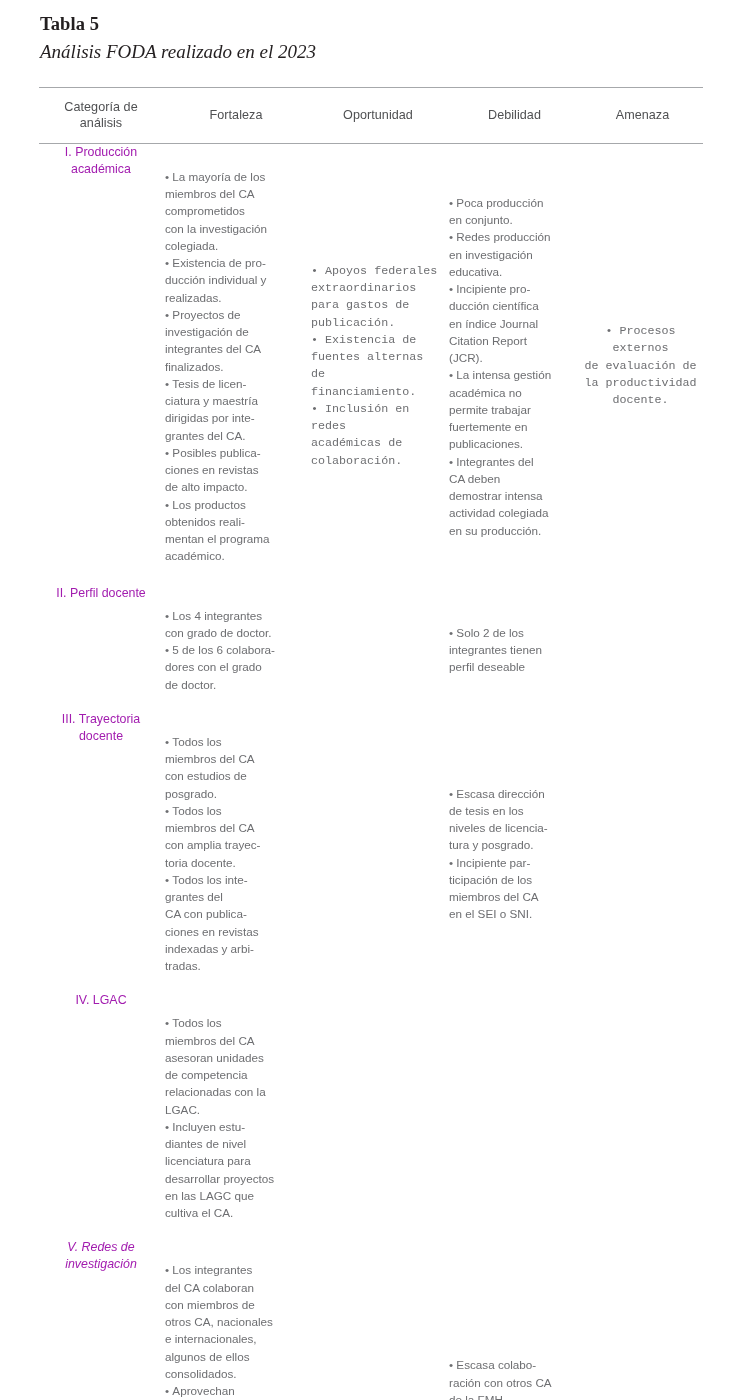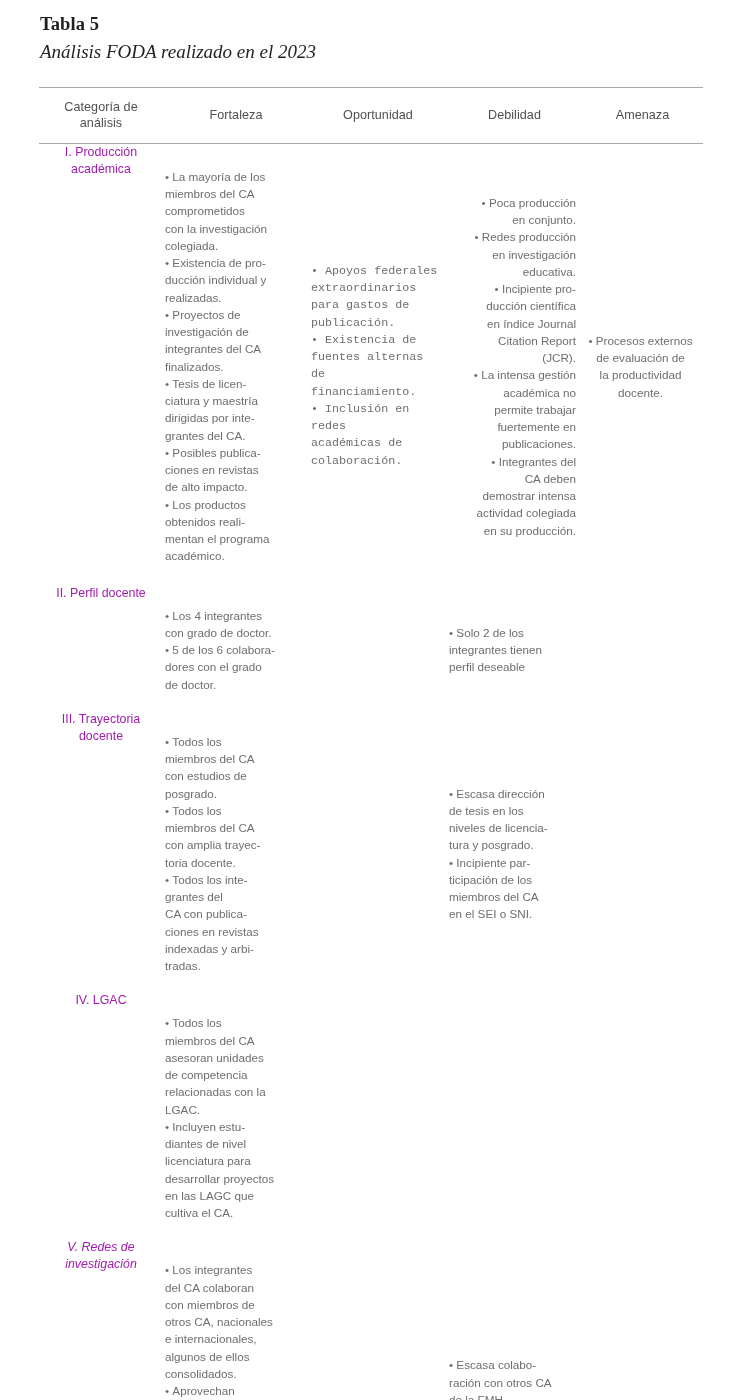--- a/index.html
+++ b/index.html
@@ -189,21 +189,21 @@
 publicación.</li>
                 <li>Existencia de
 fuentes alternas de
 financiamiento.</li>
                 <li>Inclusión en redes
 académicas de
 colaboración.</li>
               </ul>
             </div>
           </td>
-          <td style="vertical-align: middle; text-align: right;">
+          <td style="vertical-align: middle;">
             <div class="cell-inner" style="padding-top: 24px; padding-bottom: 20px;">
               <ul class="bullets">
                 <li>Poca producción
 en conjunto.</li>
                 <li>Redes producción
 en investigación
 educativa.</li>
                 <li>Incipiente pro-
 ducción científica
 en índice Journal
@@ -215,21 +215,21 @@
 fuertemente en
 publicaciones.</li>
                 <li>Integrantes del
 CA deben
 demostrar intensa
 actividad colegiada
 en su producción.</li>
               </ul>
             </div>
           </td>
-          <td class="col-amenaza" style="vertical-align: middle;">
+          <td class="col-amenaza" style="vertical-align: middle; font-family: Liberation Mono, monospace;">
             <div class="cell-inner" style="padding-top: 24px; padding-bottom: 20px;">
               <ul class="bullets">
                 <li>Procesos externos
 de evaluación de
 la productividad
 docente.</li>
               </ul>
             </div>
           </td>
         </tr>

